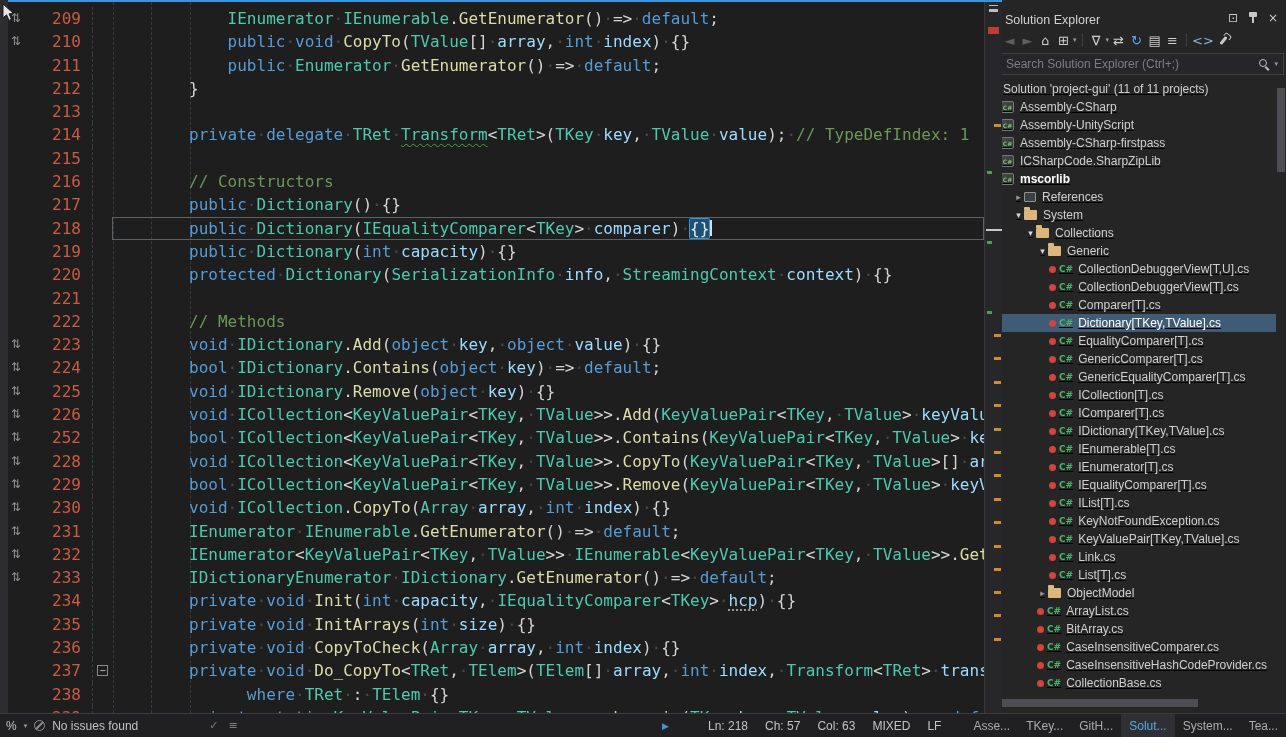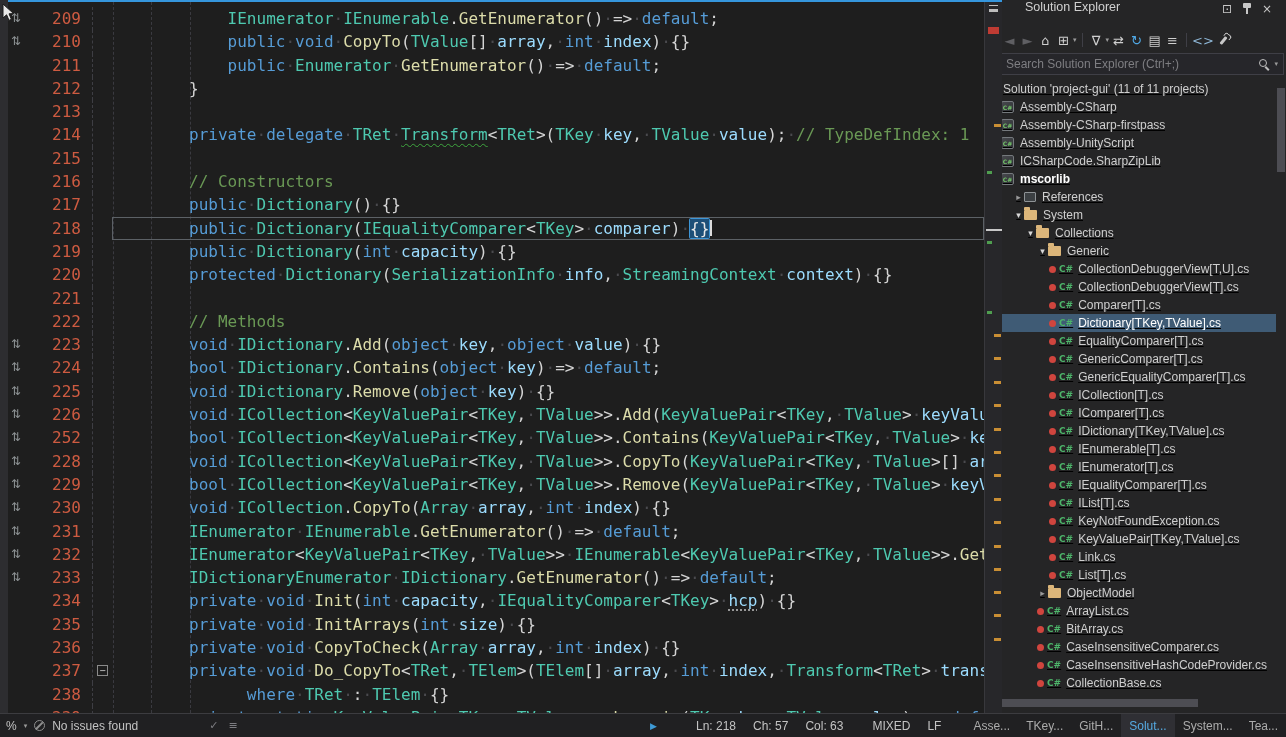--- a/index.html
+++ b/index.html
@@ -40,21 +40,21 @@
     border-left:1px solid #38383c;z-index:5;}
   .grip{height:0;border-top:1px solid #bdbdbd;border-bottom:3px solid transparent;
     box-shadow:0 3px 0 #bdbdbd;margin:5px 4px 0 4px;}
   .mark{position:absolute;}
 
   
   #cursor{position:absolute;left:2px;top:3px;z-index:50;}
 
   
   #se-panel{position:absolute;left:998px;top:0;width:288px;height:713px;background:#252526;overflow:hidden;}
-  .se-header{height:27px;display:flex;align-items:flex-start;padding:0 10px 0 7px;font-size:12.5px;color:#d0d0d0;margin-left:20px;}
+  .se-header{height:27px;display:flex;align-items:flex-end;padding:0 4px 0 7px;font-size:12.5px;color:#d0d0d0;}
   .se-hicons{margin-left:auto;display:flex;align-items:center;gap:2px;}
   .hicon{width:18px;height:18px;display:flex;align-items:center;justify-content:center;color:#c8c8c8;
     font-family:"DejaVu Sans",sans-serif;font-size:12px;}
   .pin{width:2px;height:6px;background:#c8c8c8;position:relative;margin-top:4px;}
   .pin::before{content:'';position:absolute;top:-5px;left:-3px;width:8px;height:5px;background:#c8c8c8;border-radius:1px;}
   .se-toolbar{height:26px;display:flex;align-items:center;padding:0 3px;gap:1px;}
   .tgroup{display:flex;align-items:center;}
   .tbtn{min-width:17px;height:18px;display:flex;align-items:center;justify-content:center;color:#cfcfcf;
     font-family:"DejaVu Sans",sans-serif;font-size:13px;}
   .tbtn.dis{color:#5f5f63;}
@@ -97,21 +97,21 @@
     border-top:1px solid #3c3c40;display:flex;align-items:center;font-size:12px;color:#c3c3c3;}
   .sb-left{display:flex;align-items:center;padding-left:6px;gap:7px;}
   .zoom-caret{font-size:7px;color:#9a9a9a;font-family:"DejaVu Sans",sans-serif;}
   .noissues{width:11px;height:11px;border:1.5px solid #8f8f8f;border-radius:50%;position:relative;flex:none;}
   .noissues::after{content:'';position:absolute;left:-1px;top:4px;width:10px;height:1.5px;background:#8f8f8f;
     transform:rotate(-45deg);}
   .aux-icons{display:flex;gap:10px;margin-left:64px;color:#7d7d82;font-size:11px;
     font-family:"DejaVu Sans",sans-serif;}
   .sb-right{margin-left:auto;display:flex;align-items:center;gap:17px;}
   .play{color:#3e9ad6;font-size:9px;margin-right:22px;font-family:"DejaVu Sans",sans-serif;}
-  .sb-mode{margin-left:12px;}
+  .sb-mode{margin-left:0;}
   .sb-tabs{display:flex;align-items:stretch;height:100%;margin-left:24px;}
   .sb-tab{display:flex;align-items:center;padding:0 8px;color:#ababab;}
   .sb-tab.active{color:#55aae2;background:#2f2f34;}
 </style>
 </head>
 <body>
 
 <div id="app">
 
   <div id="editor-region">
@@ -400,25 +400,25 @@
     <div id="se-tree">
         <div class="tree-row" style="padding-left: 3px;">
           <span class="tree-label">Solution 'project-gui' (11 of 11 projects)</span>
         </div>
         <div class="tree-row" style="padding-left: 3px;">
           <span class="icon-asm">C#</span>
           <span class="tree-label">Assembly-CSharp</span>
         </div>
         <div class="tree-row" style="padding-left: 3px;">
           <span class="icon-asm">C#</span>
-          <span class="tree-label">Assembly-CSharp-firstpass</span>
+          <span class="tree-label">Assembly-UnityScript</span>
         </div>
         <div class="tree-row" style="padding-left: 3px;">
           <span class="icon-asm">C#</span>
-          <span class="tree-label">Assembly-UnityScript</span>
+          <span class="tree-label">Assembly-CSharp-firstpass</span>
         </div>
         <div class="tree-row" style="padding-left: 3px;">
           <span class="icon-asm">C#</span>
           <span class="tree-label">ICSharpCode.SharpZipLib</span>
         </div>
         <div class="tree-row" style="padding-left: 3px;">
           <span class="icon-asm">C#</span>
           <span class="tree-label bold">mscorlib</span>
         </div>
         <div class="tree-row" style="padding-left: 15px;">

